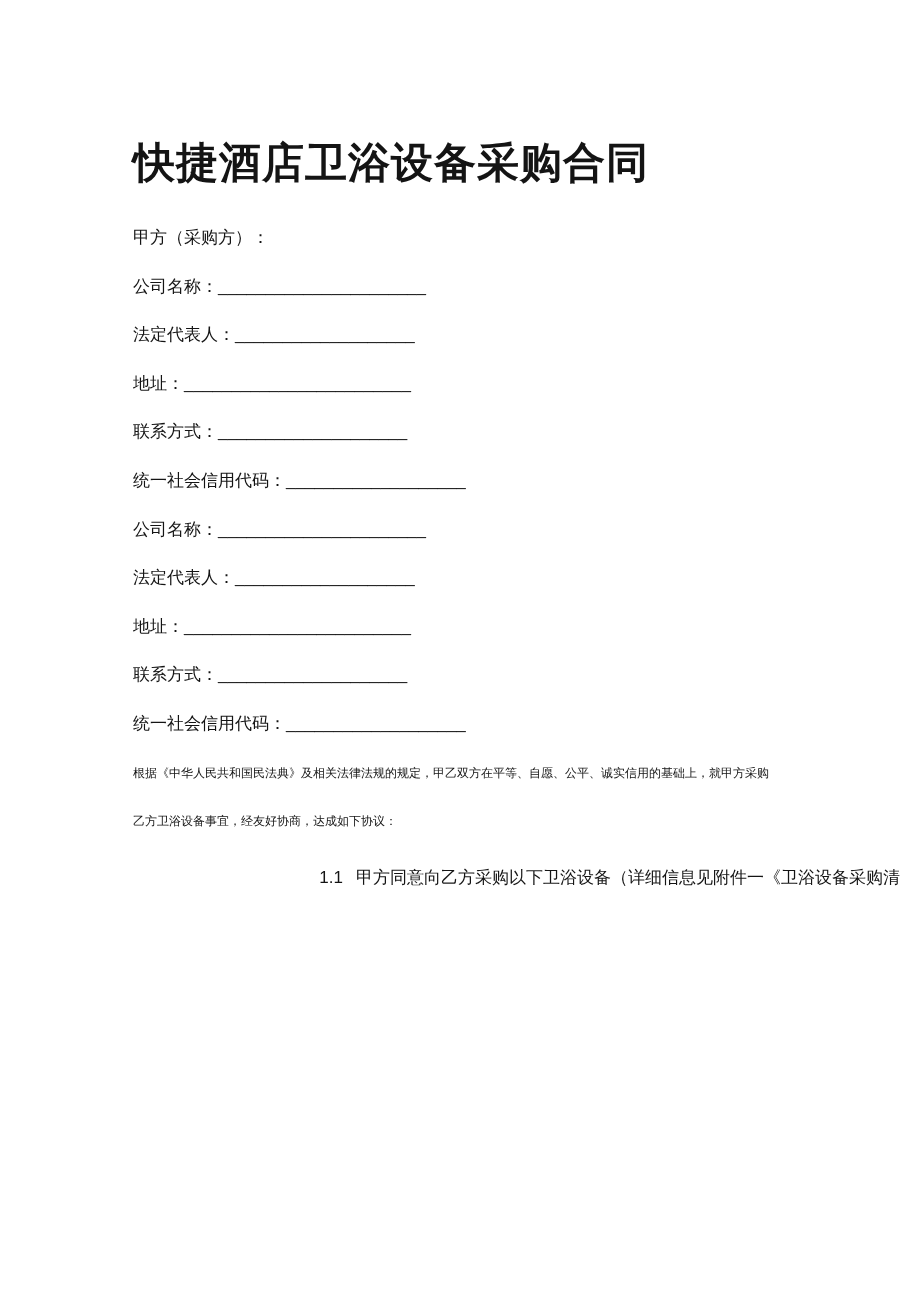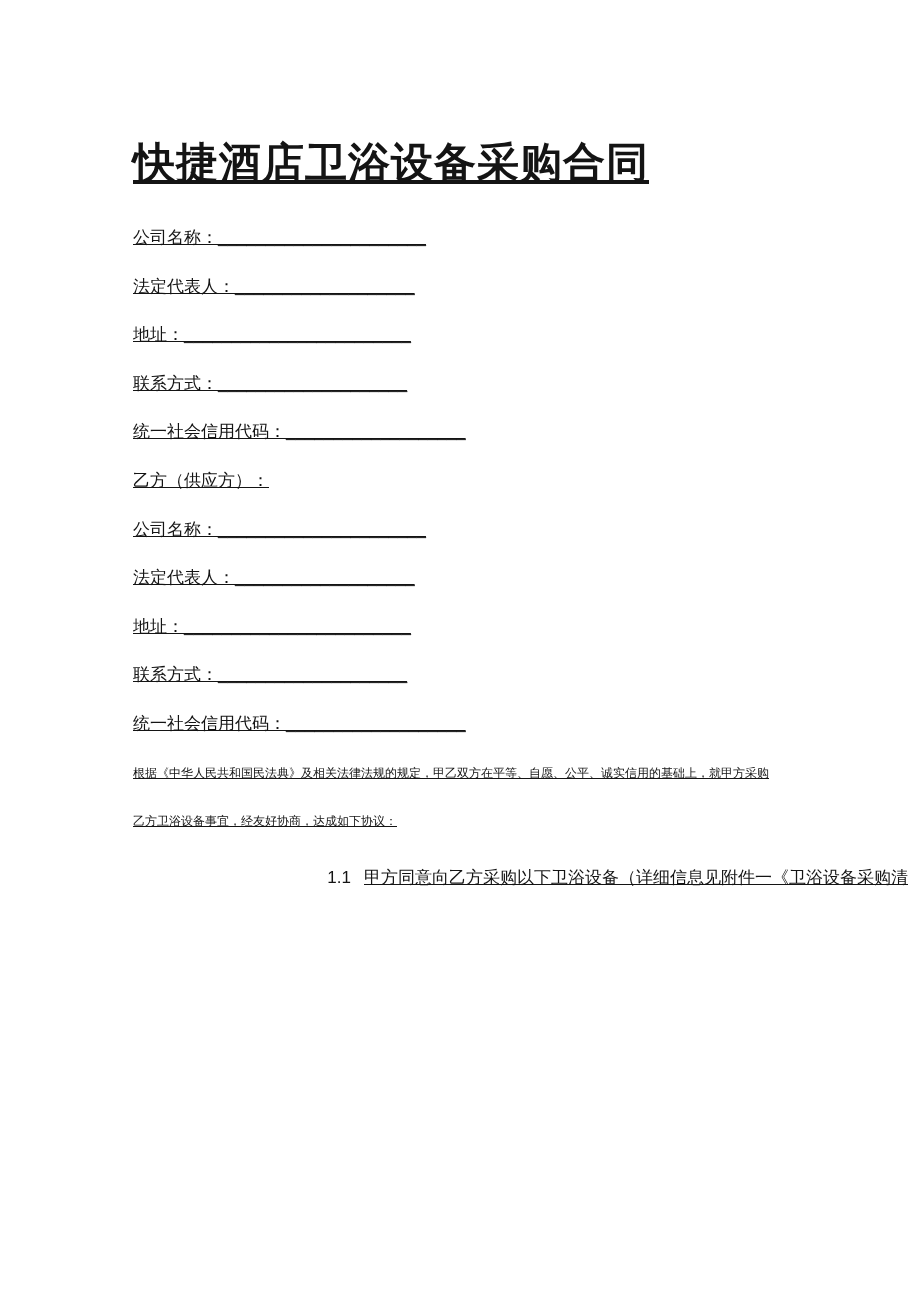--- a/index.html
+++ b/index.html
@@ -8,22 +8,21 @@
     background: #ffffff;
   }
   body {
     width: 920px;
     height: 1301px;
     overflow: hidden;
     font-family: "Liberation Sans", "DejaVu Sans", sans-serif;
     color: #141414;
   }
   .content {
-    padding: 137px 4px 0 133px;
-    text-decoration: underline;
+    padding: 137px 12px 0 133px;
   }
   h1.doc-title {
     margin: 0 0 25px 0;
     font-size: 42px;
     line-height: 52px;
     font-weight: 700;
     letter-spacing: 1px;
     white-space: nowrap;
   }
   p.line {
@@ -64,32 +63,32 @@
   }
 </style>
 </head>
 <body>
 
 <div class="content">
 
   <h1 class="doc-title">快捷酒店卫浴设备采购合同</h1>
 
 
+  <p class="line">甲方（采购方）：</p>
 
   <p class="line"><span>公司名称：</span><span class="blank">______________________</span></p>
 
   <p class="line"><span>法定代表人：</span><span class="blank">___________________</span></p>
 
   <p class="line"><span>地址：</span><span class="blank">________________________</span></p>
 
   <p class="line"><span>联系方式：</span><span class="blank">____________________</span></p>
 
   <p class="line"><span>统一社会信用代码：</span><span class="blank">___________________</span></p>
 
-  <p class="line">乙方（供应方）：</p>
 
   <p class="line"><span>公司名称：</span><span class="blank">______________________</span></p>
 
   <p class="line"><span>法定代表人：</span><span class="blank">___________________</span></p>
 
   <p class="line"><span>地址：</span><span class="blank">________________________</span></p>
 
   <p class="line"><span>联系方式：</span><span class="blank">____________________</span></p>
 
   <p class="line"><span>统一社会信用代码：</span><span class="blank">___________________</span></p>

